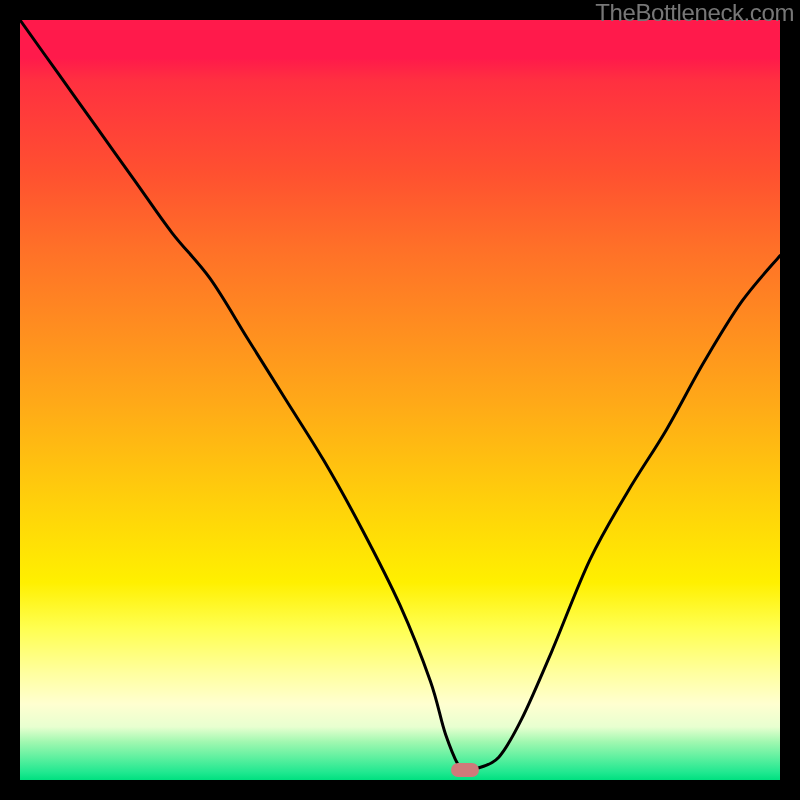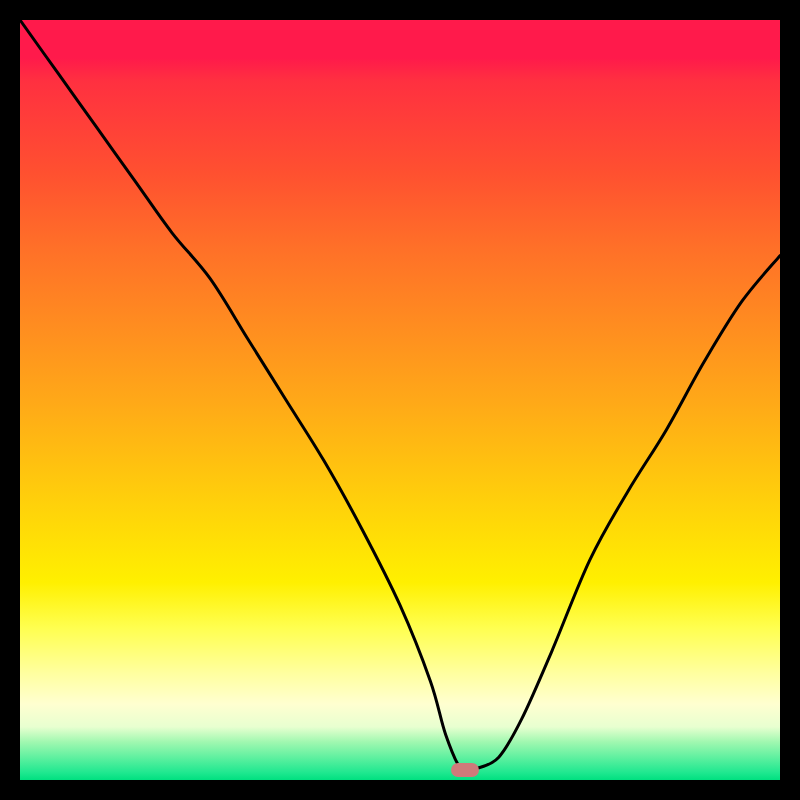--- a/index.html
+++ b/index.html
@@ -72,13 +72,14 @@
 </head>
 <body>
 
 <div class="stage">
   <div class="plot">
     <svg class="curve" viewBox="0 0 760 760" preserveAspectRatio="none">
       <path id="curve-path" d="M 0.0 0.0 C 6.3 8.9 25.3 35.5 38.0 53.2 C 50.7 70.9 63.3 88.7 76.0 106.4 C 88.7 124.1 101.3 141.9 114.0 159.6 C 126.7 177.3 139.3 196.3 152.0 212.8 C 164.7 229.3 177.3 240.7 190.0 258.4 C 202.7 276.1 215.3 298.9 228.0 319.2 C 240.7 339.5 253.3 359.7 266.0 380.0 C 278.7 400.3 291.3 419.3 304.0 440.8 C 316.7 462.3 329.3 485.1 342.0 509.2 C 354.7 533.3 368.6 559.9 380.0 585.2 C 391.4 610.5 402.8 639.7 410.4 661.2 C 418.0 682.7 420.5 699.8 425.6 714.4 C 430.7 729.0 435.7 742.9 440.8 748.6 C 445.9 754.3 449.7 750.5 456.0 748.6 C 462.3 746.7 471.2 745.4 478.8 737.2 C 486.4 729.0 492.7 716.9 501.6 699.2 C 510.5 681.5 520.6 657.4 532.0 630.8 C 543.4 604.2 557.3 566.2 570.0 539.6 C 582.7 513.0 595.3 492.7 608.0 471.2 C 620.7 449.7 633.3 431.9 646.0 410.4 C 658.7 388.9 671.3 363.5 684.0 342.0 C 696.7 320.5 709.3 298.9 722.0 281.2 C 734.7 263.5 753.7 243.2 760.0 235.6 " fill="none" stroke="#000" stroke-width="3" stroke-linejoin="round" stroke-linecap="round"></path>
     </svg>
     <div id="marker" class="marker" style="left: 444.6px; top: 750px;"></div>
   </div>
+  <div class="watermark">TheBottleneck.com</div>
 </div>
 
 </body></html>

